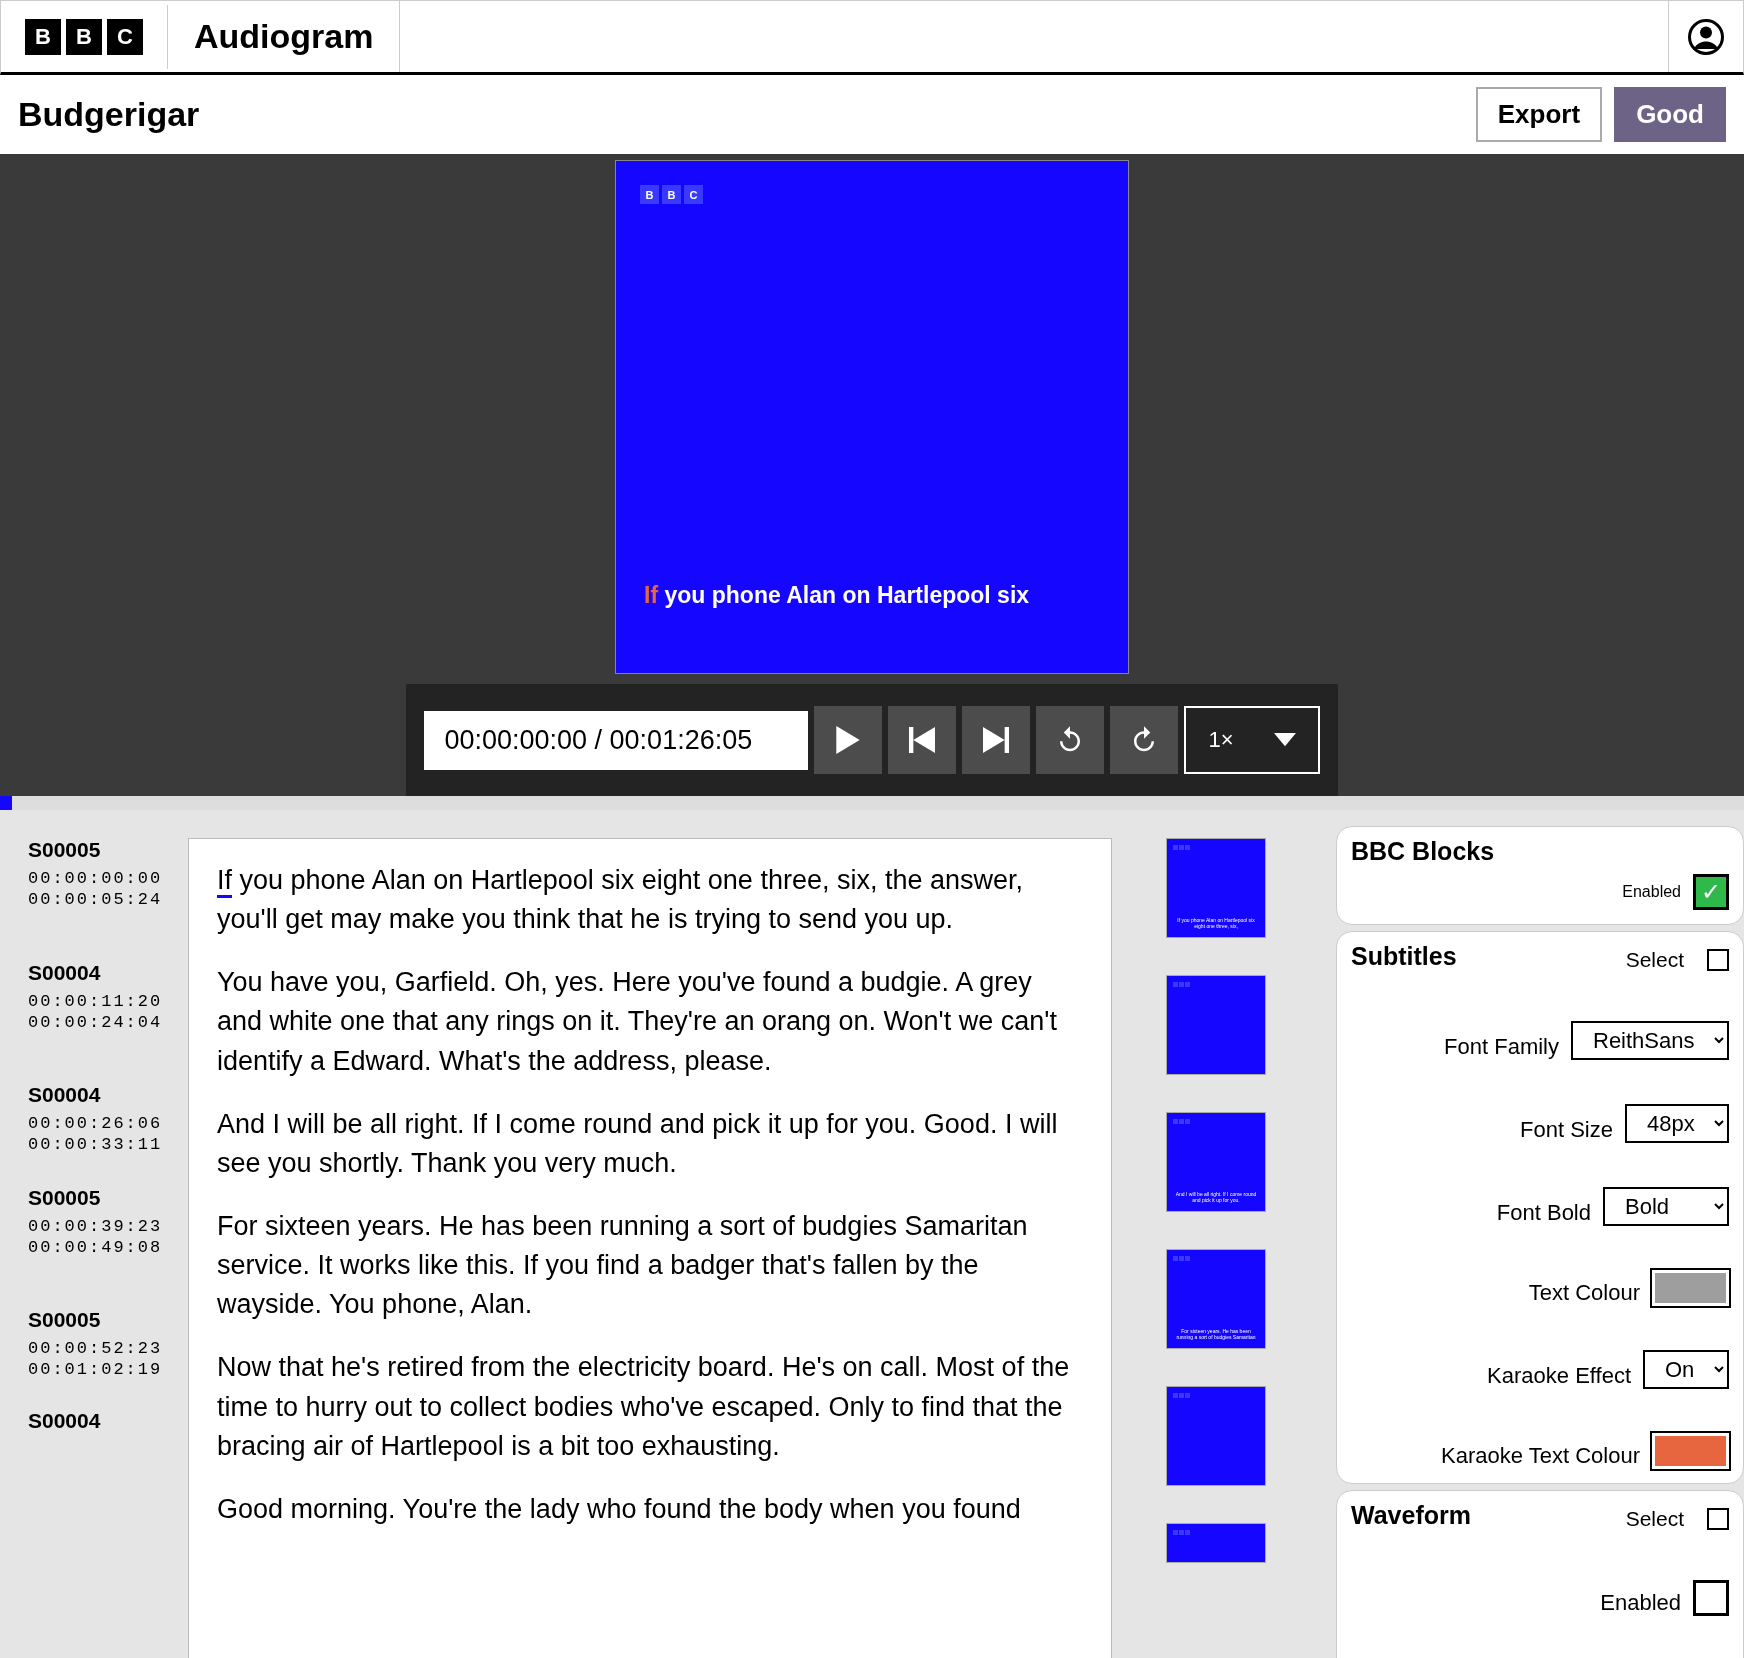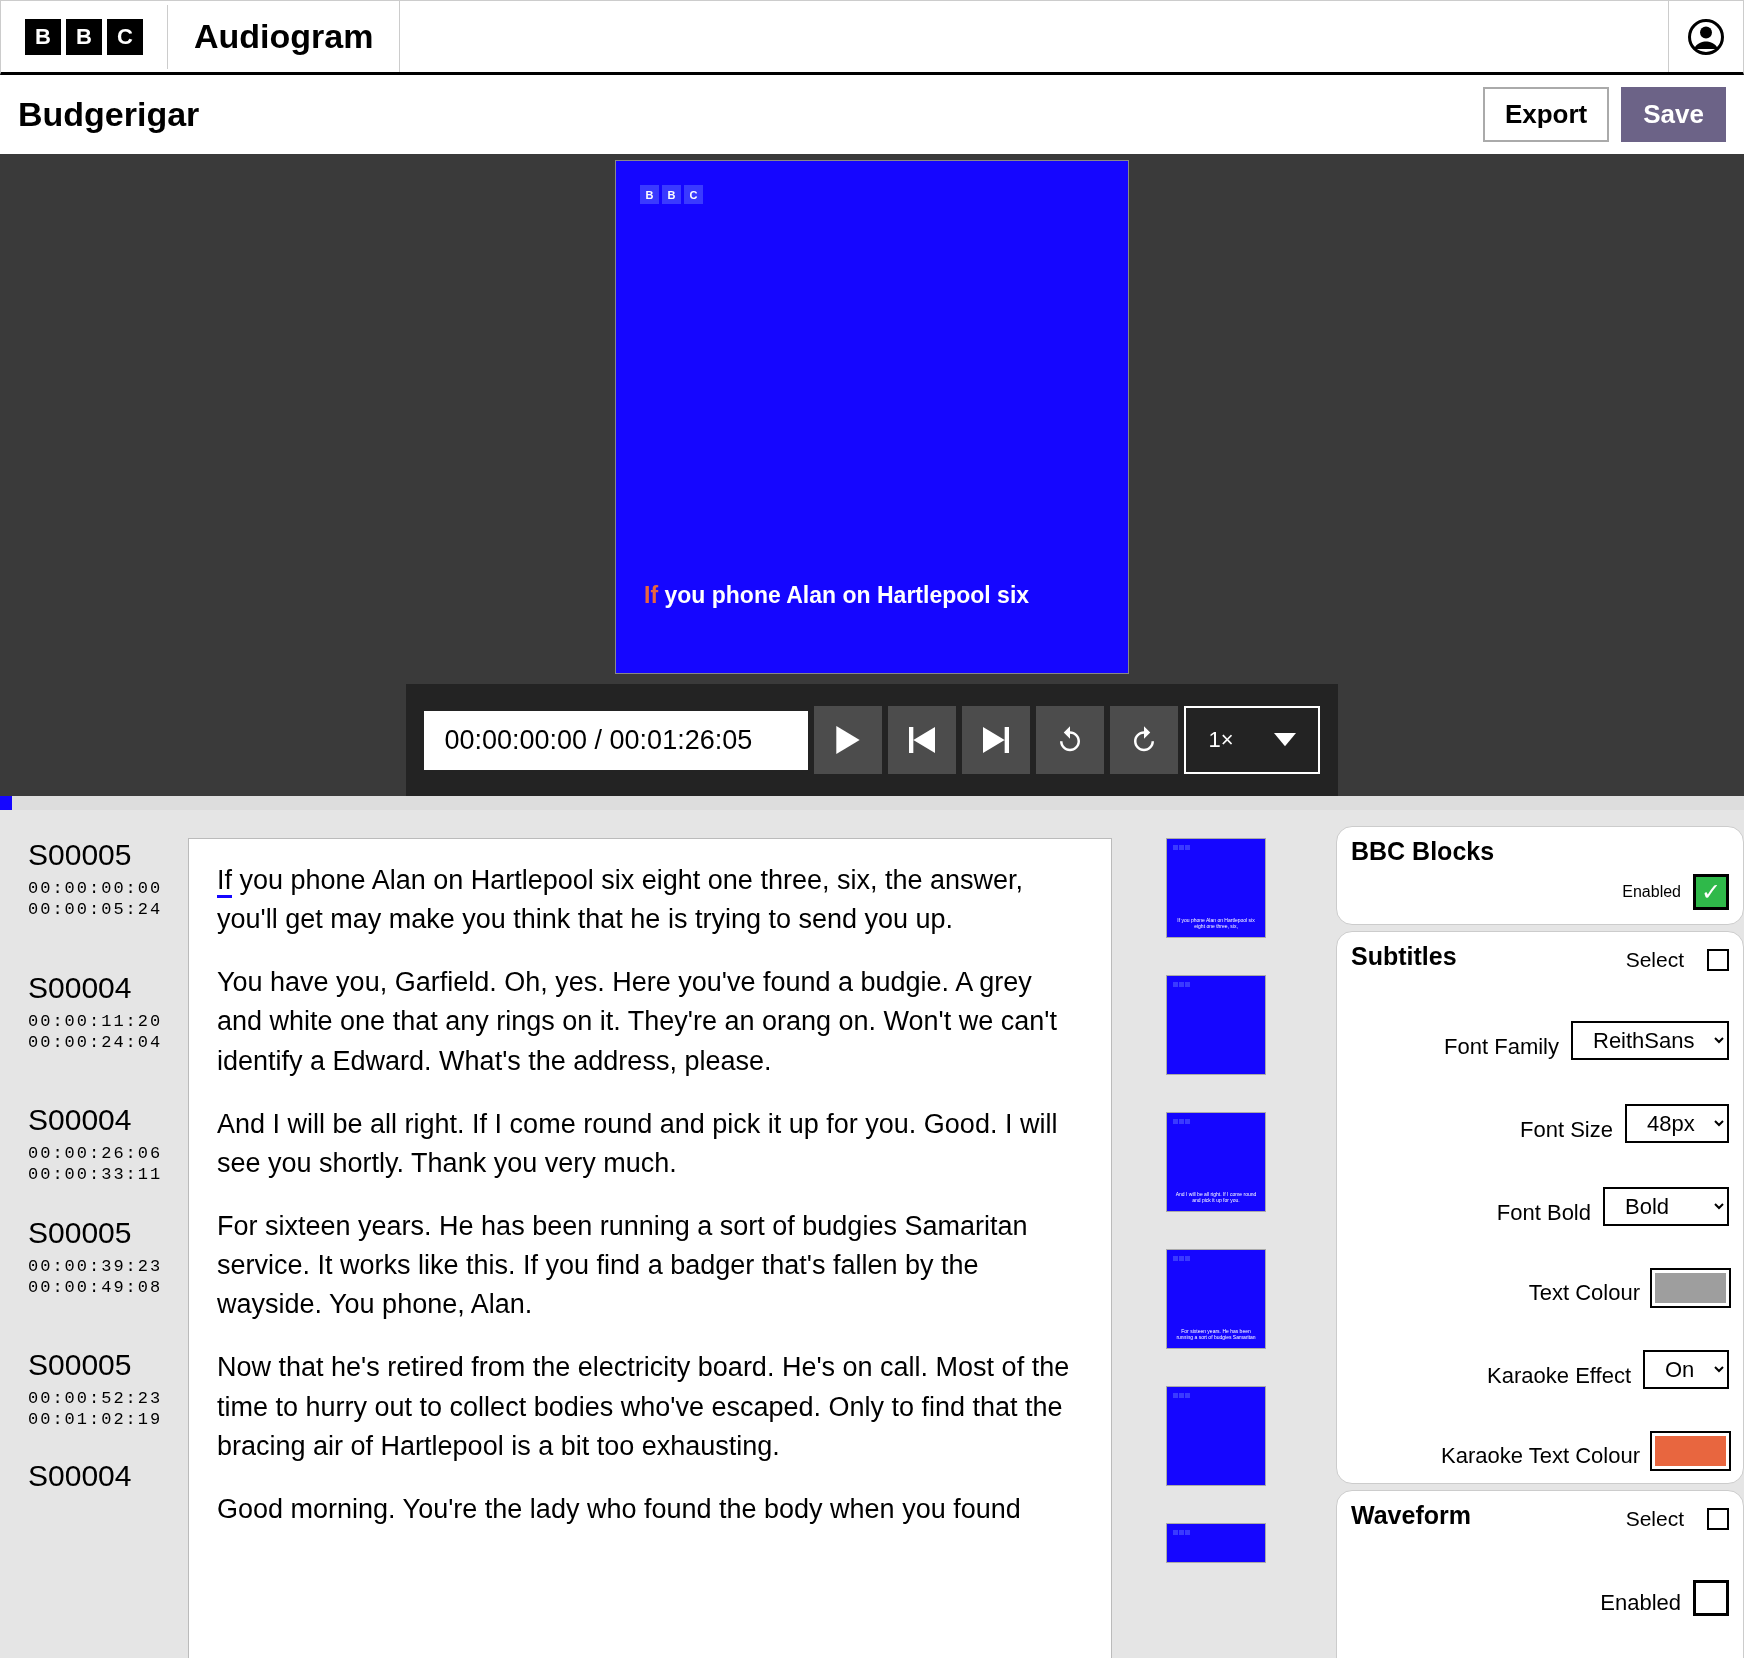--- a/index.html
+++ b/index.html
@@ -36,21 +36,21 @@
 .speed svg { width: 22px; }
 
 
 .timeline-sliver { height: 14px; background: #ddd; position: relative; }
 .timeline-sliver .marker { position: absolute; left: 0; width: 12px; height: 14px; background: #1506ff; }
 
 
 .workspace { display: flex; background: #e5e5e5; }
 .left-times { width: 188px; padding-top: 28px; }
 .time-block { padding: 0 0 50px 28px; }
-.sid { font-weight: 400; font-size: 30px; margin-bottom: 6px; }
+.sid { font-weight: 700; font-size: 21px; margin-bottom: 6px; }
 .tcode { font-family: "Courier New", monospace; font-size: 17px; letter-spacing: 2px; line-height: 1.25; }
 .transcript { width: 924px; background: #fff; border: 1px solid #bbb; margin-top: 28px; padding: 22px 28px; font-size: 27px; line-height: 1.45; }
 .transcript p { margin-bottom: 24px; }
 .underline-if { border-bottom: 3px solid #1506ff; }
 .thumbs { width: 210px; padding: 28px 0 0 54px; display: flex; flex-direction: column; gap: 37px; }
 .thumb { width: 100px; height: 100px; background: #1506ff; border: 1px solid #aaa; position: relative; }
 .thumb .thumb-text { position: absolute; bottom: 8px; left: 6px; right: 6px; font-size: 5px; color: #fff; text-align: center; line-height:1.2; }
 .thumb .th-bbc { position: absolute; top: 6px; left: 6px; display:flex; gap:1px;}
 .thumb .th-bbc span { width:5px; height:5px; background:#3a3aff; display:inline-block;}
 
@@ -91,21 +91,21 @@
         <circle cx="12" cy="9" r="4" fill="#000"></circle>
         <path d="M4 20c1.5-4 6-5 8-5s6.5 1 8 5" fill="#000"></path>
       </svg>
   </div>
 </div>
 
 <div class="subheader">
   <div class="pagetitle">Budgerigar</div>
   <div class="sub-spacer"></div>
   <button class="btn">Export</button>
-  <button class="btn save">Save</button>
+  <button class="btn save">Good</button>
 </div>
 
 <div class="preview">
   <div class="canvas">
     <div class="canvas-bbc">
       <div>B</div>
       <div>B</div>
       <div>C</div>
     </div>
     <div class="subtitle-line">

